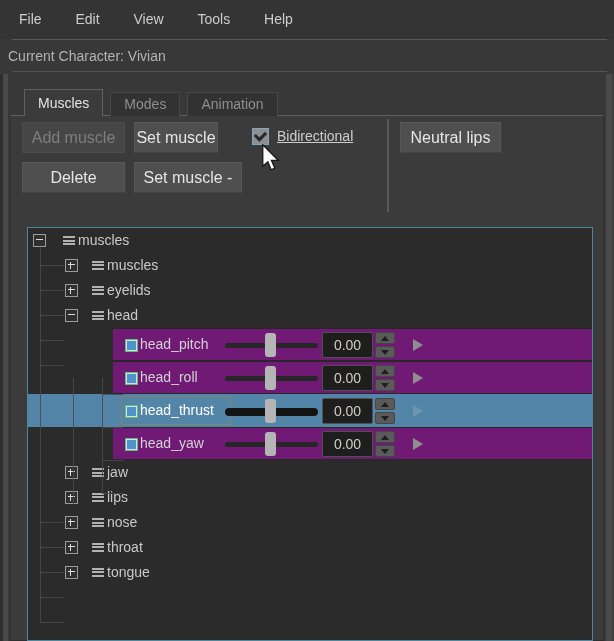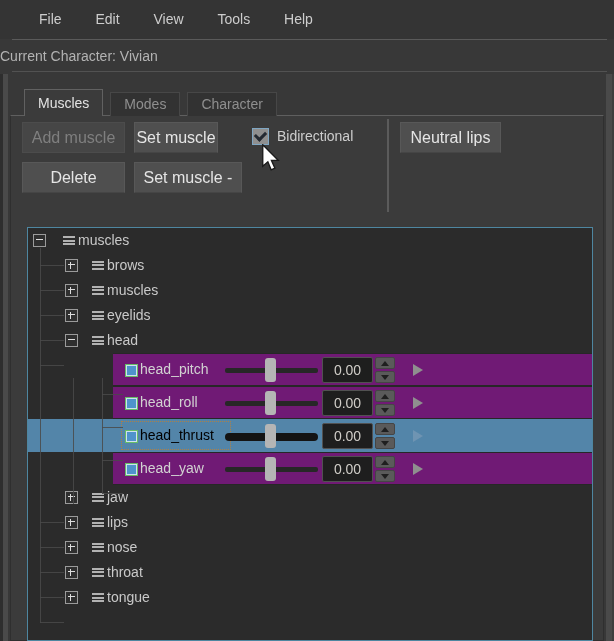--- a/index.html
+++ b/index.html
@@ -8,27 +8,27 @@
     position:relative;width:614px;height:641px;overflow:hidden;
     background:#383838;font-family:"Liberation Sans","DejaVu Sans",sans-serif;
     color:#c9c9c9;font-size:14px;
   }
   
   .edge{position:absolute;top:74px;bottom:0;width:8px;background:#4a4a4a;}
   .edge.left{left:0;border-left:3px solid #2e2e2e;}
   .edge.right{right:0;border-right:2px solid #3e3e3e;}
 
   
-  .menubar{position:absolute;left:0;top:0;width:614px;height:39px;background:#343434;padding-left:24px;}
+  .menubar{position:absolute;left:0;top:0;width:614px;height:39px;background:#343434;padding-left:4px;}
   .menuitem{display:inline-block;height:39px;line-height:39px;padding:0 15px;color:#cdcdcd;cursor:default;}
   .hsep{position:absolute;height:1px;background:#5a5a5a;left:12px;right:7px;}
   .sep1{top:39px;}
   .sep2{top:71px;background:#525252;}
 
-  .charbar{position:absolute;left:0;top:44px;height:24px;line-height:24px;color:#b3b3b3;}
+  .charbar{position:absolute;left:8px;top:44px;height:24px;line-height:24px;color:#b3b3b3;}
 
   
   .tabbar{position:absolute;left:24px;top:89px;height:27px;display:flex;align-items:flex-end;z-index:4;}
   .tab{height:24px;line-height:23px;padding:0 13px;background:#323232;color:#8f8f8f;
        border:1px solid #474747;border-bottom:none;margin-right:7px;cursor:default;}
   .tab.active{height:27px;line-height:26px;background:#3b3b3b;color:#e3e3e3;border-color:#616161;}
 
   
   .pane{position:absolute;left:10px;right:10px;top:115px;bottom:0;background:#3b3b3b;
         border:1px solid #2f2f2f;border-top:1px solid #5f5f5f;z-index:1;}
@@ -43,21 +43,21 @@
   #btn-delete{left:22px;top:162px;width:103px;height:31px;}
   #btn-setminus{left:134px;top:162px;width:108px;height:31px;}
   #btn-neutral{left:400px;top:122px;width:101px;height:31px;}
   .vsep{position:absolute;left:387px;top:119px;width:2px;height:93px;background:#5b5b5b;z-index:2;}
 
   
   .cb{position:absolute;left:252px;top:128px;width:17px;height:17px;background:#8f8f8f;
       border:1px solid #7fa6c2;z-index:2;}
   .cb::after{content:"";position:absolute;left:2px;top:2px;width:8px;height:5px;
       border-left:3px solid #242a32;border-bottom:3px solid #242a32;transform:rotate(-45deg);}
-  .cblabel{position:absolute;left:277px;top:128px;height:17px;line-height:17px;color:#cdcdcd;z-index:2;}
+  .cblabel{position:absolute;left:277px;top:128px;height:17px;line-height:17px;color:#cdcdcd;z-index:2;text-decoration:underline;}
 
   
   .tree{position:absolute;left:27px;top:227px;width:566px;height:414px;background:#2b2b2b;
         border:1px solid #4e86a0;overflow:hidden;z-index:2;}
   .trow{position:relative;height:25px;}
   .exp{position:absolute;top:6px;width:13px;height:13px;border:1px solid #9b9b9b;background:#2f2f2f;}
   .exp::before{content:"";position:absolute;left:2px;right:2px;top:4px;height:1px;background:#dcdcdc;}
   .exp.plus::after{content:"";position:absolute;top:2px;bottom:2px;left:4px;width:1px;background:#dcdcdc;}
   .lvl0 .exp{left:5px;}  .lvl1 .exp{left:37px;}
   .hmenu{position:absolute;top:8px;width:12px;height:9px;
@@ -68,21 +68,21 @@
 
   
   .srow{position:relative;height:33px;background:#2b2b2b;}
   .scell{position:absolute;left:85px;right:0;top:0;bottom:0;background:#701a75;
          border-top:1px solid #272727;border-bottom:1px solid #272727;}
   .srow.sel{background:#5385a9;}
   .srow.sel .scell{background:transparent;border-color:transparent;}
   .mcheck{position:absolute;left:12px;top:10px;width:13px;height:13px;
           border:1px solid #67bd67;background:#4f93cc;box-shadow:inset 0 0 0 1px #cfe2ee;}
   .mlabel{position:absolute;left:27px;top:0;line-height:31px;color:#d2d2d2;}
-  .sel .mlabel{color:#000000;}
+  .sel .mlabel{color:#ffffff;}
   .sgroove{position:absolute;left:112px;top:14px;width:93px;height:5px;background:#272727;border-radius:2px;}
   .sel .sgroove{background:#141414;top:13px;height:8px;border-radius:4px;}
   .shandle{position:absolute;left:152px;top:4px;width:11px;height:24px;background:#b5b5b5;border-radius:3px;}
   .spinfield{position:absolute;left:209px;top:3px;width:51px;height:26px;background:#1e1e1e;
              border:1px solid #515151;border-radius:2px;color:#d0cdc8;text-align:center;line-height:24px;}
   .spinbtns{position:absolute;left:262px;top:3px;width:20px;height:26px;}
   .sb{position:absolute;left:0;width:20px;height:12px;background:#5a5a5a;border:1px solid #454545;border-radius:2px;}
   .sb.up{top:0;} .sb.down{top:14px;}
   .sb::before{content:"";position:absolute;left:5px;border-left:4px solid transparent;border-right:4px solid transparent;}
   .sb.up::before{top:3px;border-bottom:5px solid #1f1f1f;}
@@ -115,21 +115,21 @@
     <span class="menuitem">Help</span>
   </div>
   <div class="hsep sep1"></div>
 
   <div class="charbar">Current Character: Vivian</div>
   <div class="hsep sep2"></div>
 
   <div class="tabbar">
     <div class="tab active">Muscles</div>
     <div class="tab">Modes</div>
-    <div class="tab">Character</div>
+    <div class="tab">Animation</div>
   </div>
 
   <div class="pane"></div>
 
   <button class="btn disabled" id="btn-add">Add muscle</button>
   <button class="btn" id="btn-setplus">Set muscle +</button>
   <button class="btn" id="btn-setminus">Set muscle -</button>
   <button class="btn" id="btn-delete">Delete</button>
   <span class="cb"></span>
   <span class="cblabel">Bidirectional</span>
@@ -137,25 +137,20 @@
   <button class="btn" id="btn-neutral">Neutral lips</button>
 
   <div class="tree">
 
     <div class="trow lvl0">
       <span class="exp"></span>
       <span class="hmenu"></span>
       <span class="tlabel">muscles</span>
     </div>
 
-    <div class="trow lvl1">
-      <span class="exp plus"></span>
-      <span class="hmenu"></span>
-      <span class="tlabel">brows</span>
-    </div>
     <div class="trow lvl1">
       <span class="exp plus"></span>
       <span class="hmenu"></span>
       <span class="tlabel">muscles</span>
     </div>
     <div class="trow lvl1">
       <span class="exp plus"></span>
       <span class="hmenu"></span>
       <span class="tlabel">eyelids</span>
     </div>

